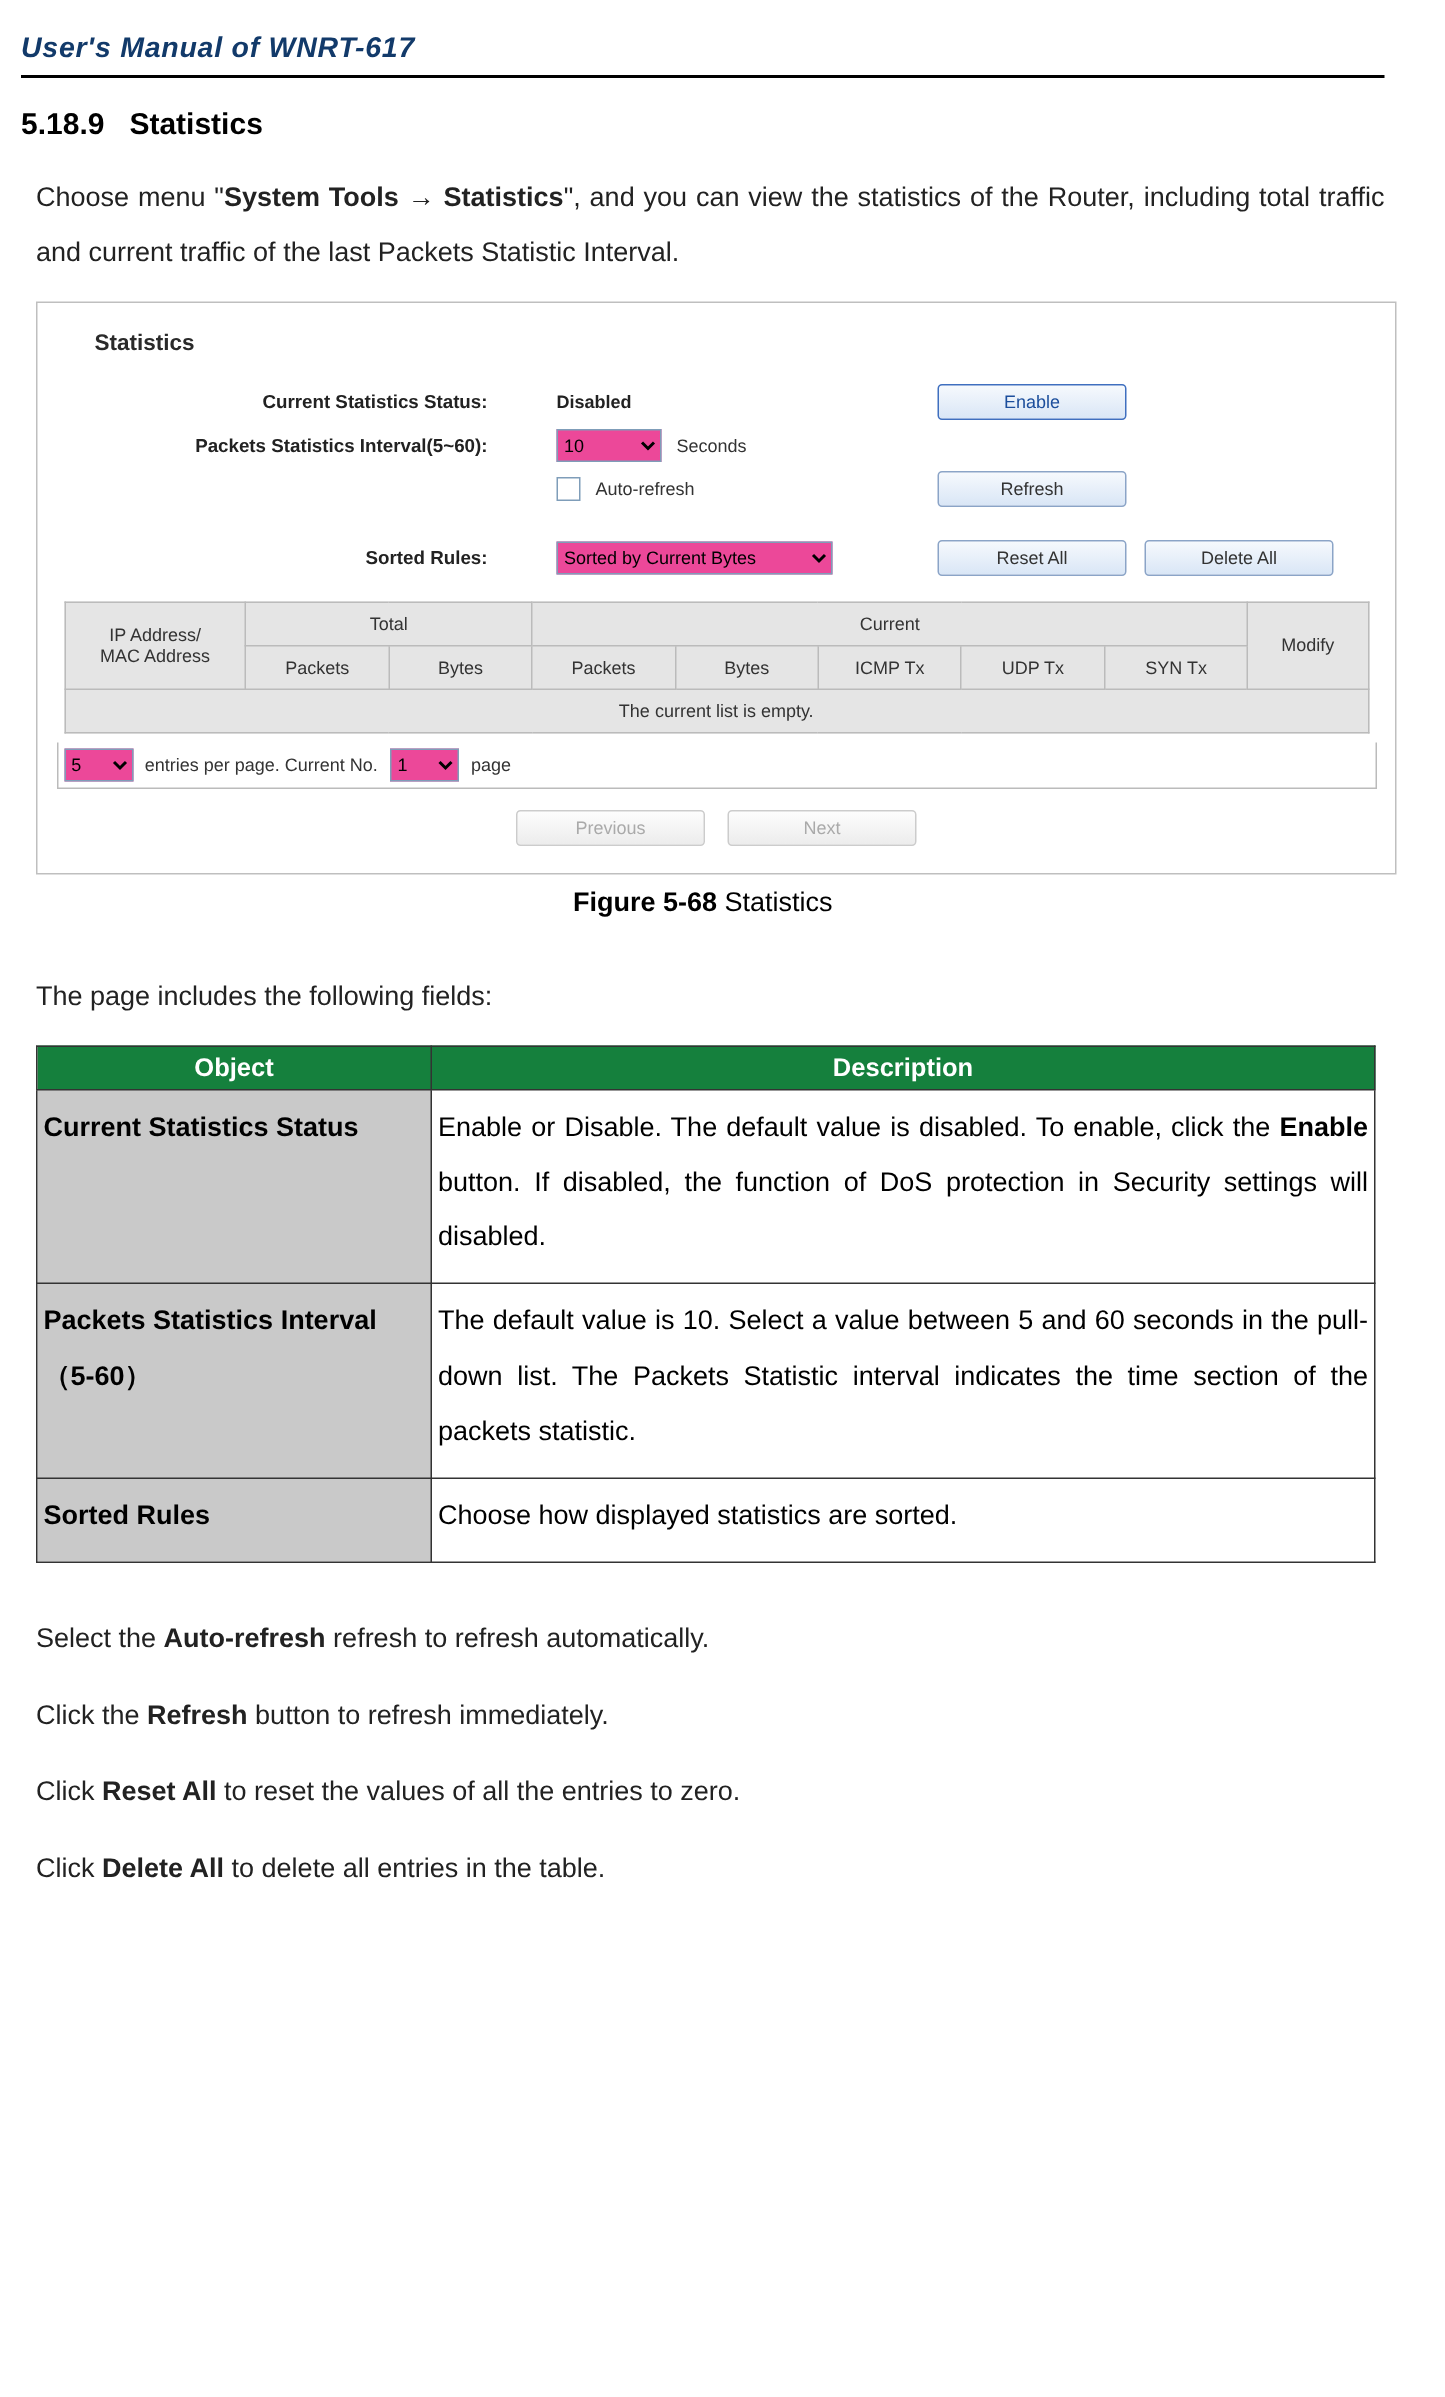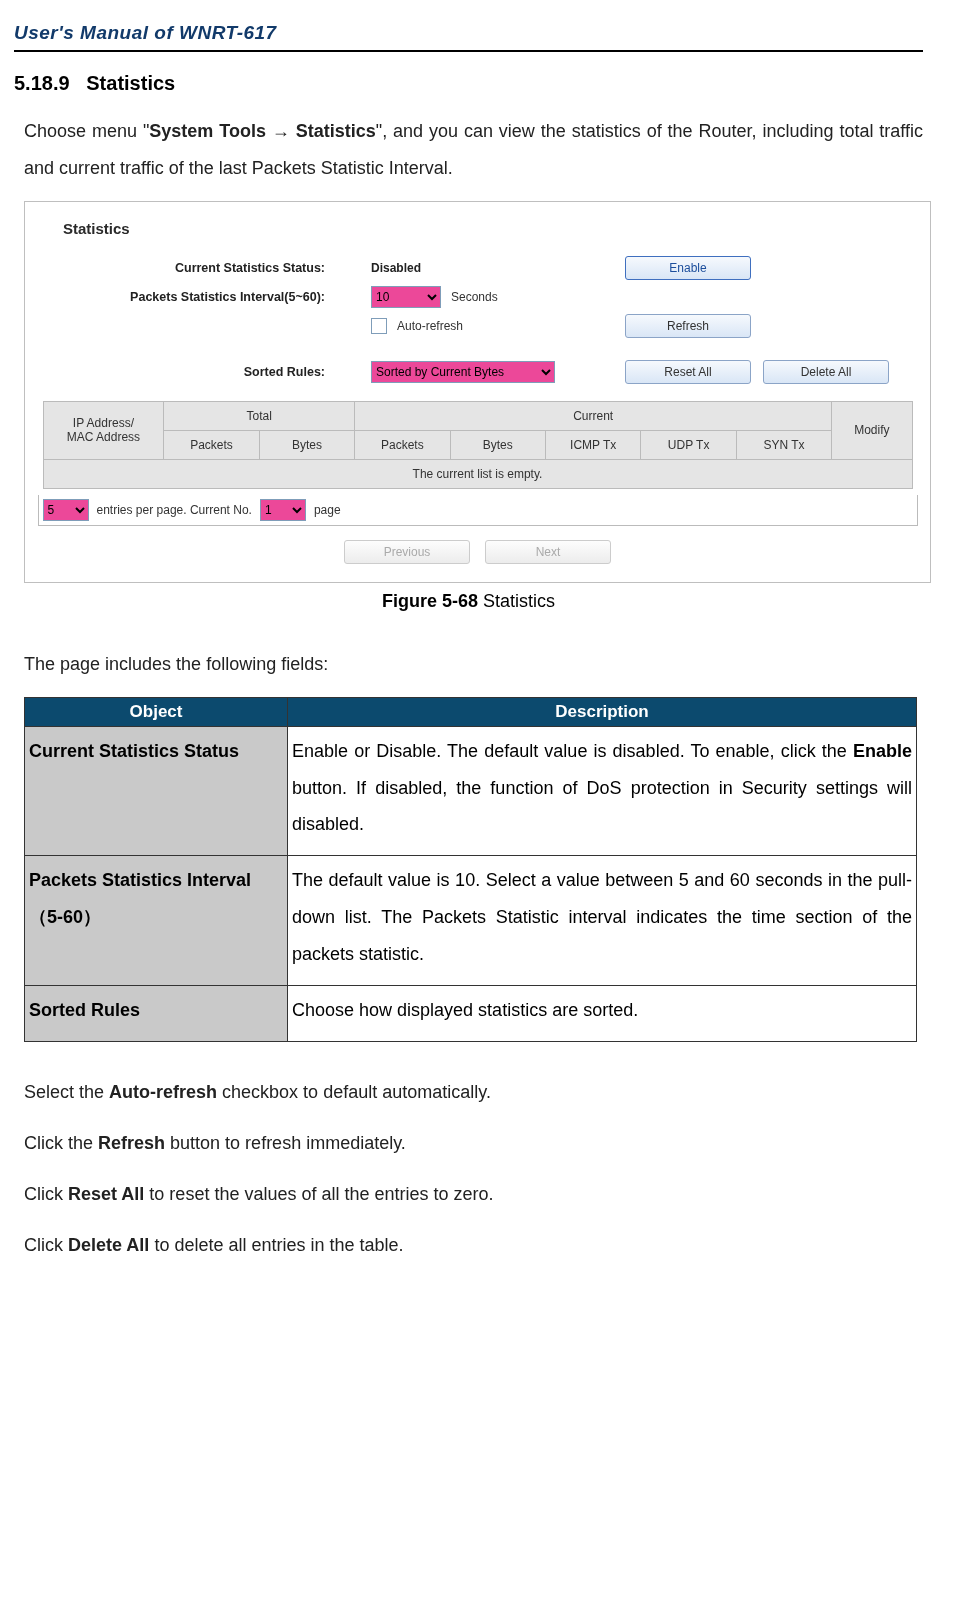--- a/index.html
+++ b/index.html
@@ -167,21 +167,21 @@
     }
     .caption .bold { font-weight: bold; }
 
     .desc-table {
       margin-left: 10px;
       width: 893px;
       border-collapse: collapse;
       font-size: 18px;
     }
     .desc-table th {
-      background: #0c4a6e;
+      background: #15803d;
       color: #fff;
       font-weight: bold;
       padding: 4px 0;
       border: 1px solid #333;
       font-size: 17px;
     }
     .desc-table td {
       border: 1px solid #333;
       vertical-align: top;
       padding: 6px 4px 12px 4px;
@@ -341,21 +341,21 @@
       <td class="desc">
         <span>Choose how displayed statistics are sorted.</span><span class="bold"></span><span></span>
       </td>
     </tr>
   </tbody>
     </table>
 
   <div style="height:32px"></div>
 
   <p class="body-text">
-    <span>Select the </span><span class="bold">Auto-refresh</span><span> checkbox to default automatically.</span>
+    <span>Select the </span><span class="bold">Auto-refresh</span><span> refresh to refresh automatically.</span>
   </p>
   <p class="body-text">
     <span>Click the </span><span class="bold">Refresh</span><span> button to refresh immediately.</span>
   </p>
   <p class="body-text">
     <span>Click </span><span class="bold">Reset All</span><span> to reset the values of all the entries to zero.</span>
   </p>
   <p class="body-text">
     <span>Click </span><span class="bold">Delete All</span><span> to delete all entries in the table.</span>
   </p>

